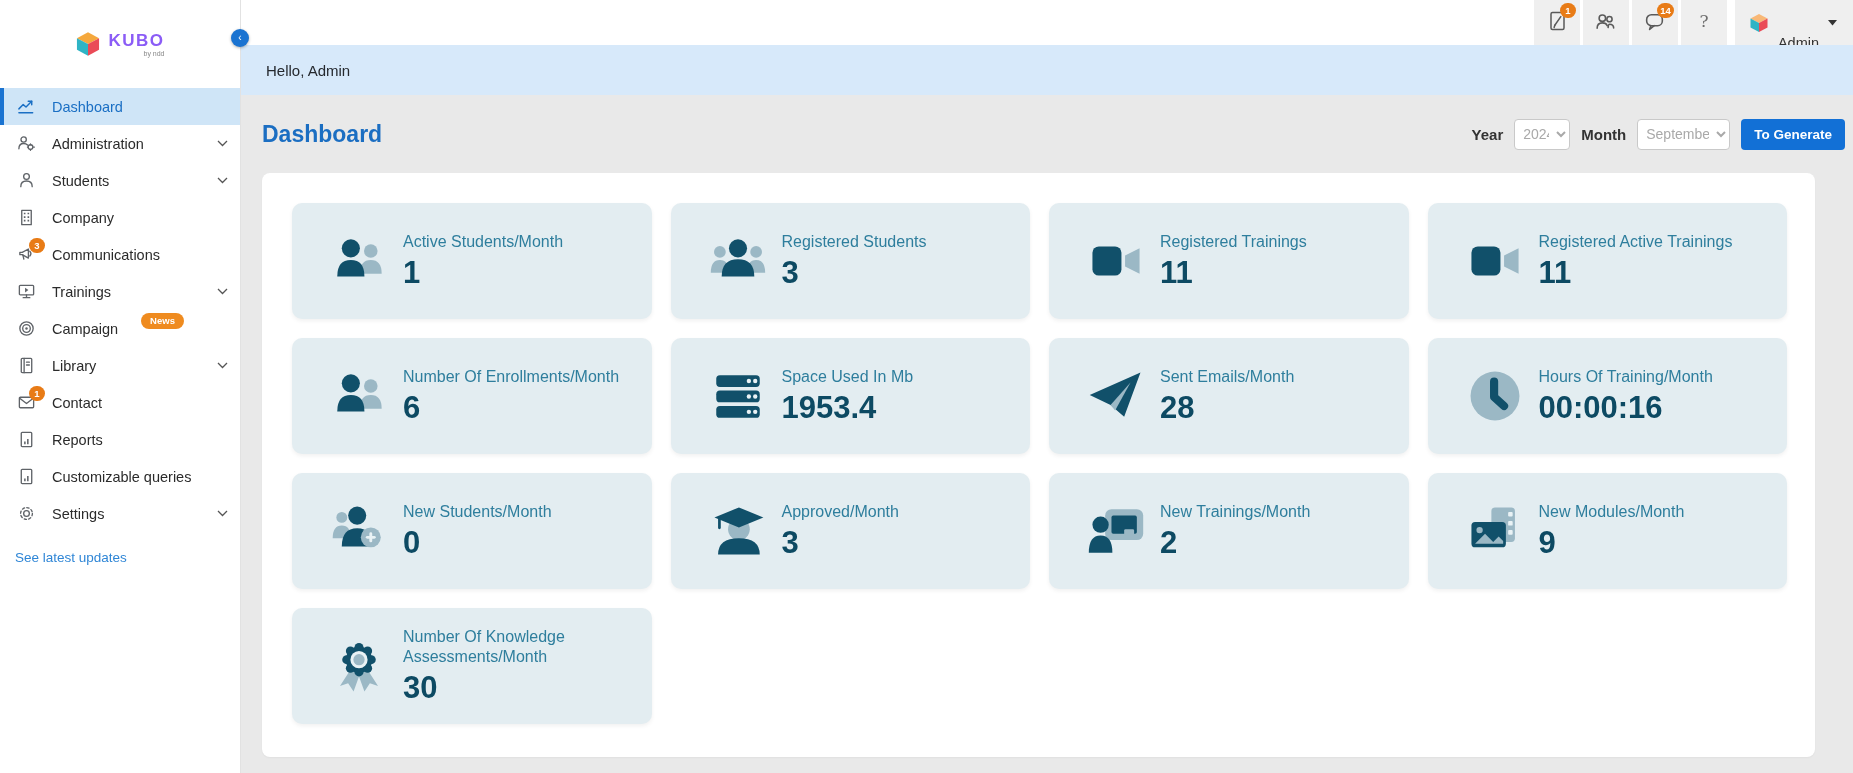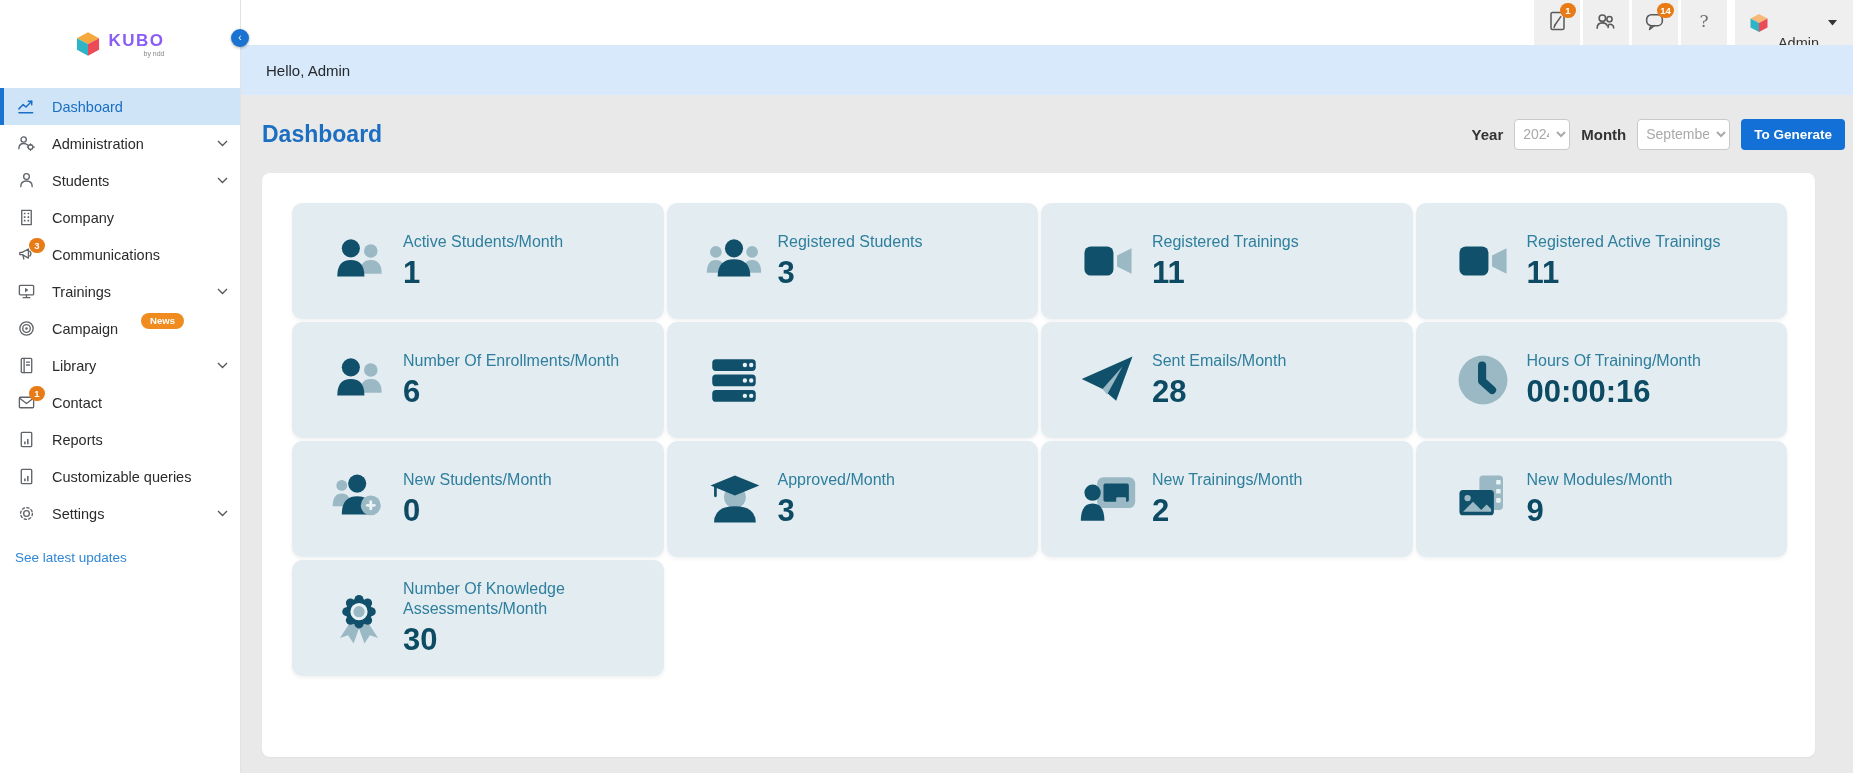--- a/index.html
+++ b/index.html
@@ -35,21 +35,21 @@
   .page-header { height:78px; display:flex; align-items:center; justify-content:space-between; }
   .page-title { font-size:23px; font-weight:700; color:#1b6ec2; }
   .filters { display:flex; align-items:center; gap:11px; }
   .filter-label { font-size:15px; font-weight:700; color:#333; }
   .filter-select { height:31px; border:1px solid #c9c9c9; border-radius:4px; background:#fff; color:#a9a9a9; font-size:14px; padding:0 4px; font-family:"Liberation Sans",sans-serif; }
   .sel-year { width:56px; }
   .sel-month { width:93px; }
   .generate-btn { height:31px; padding:0 13px; background:#1270d6; border:none; border-radius:4px; color:#fff; font-size:13.5px; font-weight:700; cursor:pointer; font-family:"Liberation Sans",sans-serif;text-align:center; }
 
   .panel { background:#fff; border-radius:8px; margin-right:30px; min-height:584px; padding:30px 28px 30px 30px; box-shadow:0 1px 2px rgba(0,0,0,.04); }
-  .grid { display:grid; grid-template-columns:repeat(4,1fr); gap:3px; }
+  .grid { display:grid; grid-template-columns:repeat(4,1fr); gap:19px; }
   .card { background:#e3edf1; border-radius:10px; min-height:116px; display:flex; align-items:center; padding:12px 16px 12px 36px; gap:13px; box-shadow:0 2px 4px rgba(0,0,0,.06); }
   .card-icon { width:62px; flex:none; display:flex; align-items:center; justify-content:center; }
   .card-body { display:flex; flex-direction:column; }
   .card-label { font-size:16px; color:#2e7e9d; line-height:1.28; margin-bottom:3px; }
   .card-value { font-size:31px; font-weight:700; color:#0d4a63; line-height:1.1; }
 
   .ic-d { fill:#11506a; }
   .ic-l { fill:#9bb8c5; }
   .ic-bg { fill:#e9f2f5; }
   .sico { stroke:#5f6368; fill:none; stroke-width:1.4; stroke-linecap:round; stroke-linejoin:round; }
@@ -391,20 +391,24 @@
                 <rect class="ic-d" x="8" y="26" width="48" height="13" rx="4"></rect>
                 <rect class="ic-d" x="8" y="43" width="48" height="13" rx="4"></rect>
                 <circle class="ic-bg" cx="44" cy="15.5" r="2.4"></circle>
                 <circle class="ic-bg" cx="51" cy="15.5" r="2.4"></circle>
                 <circle class="ic-bg" cx="44" cy="32.5" r="2.4"></circle>
                 <circle class="ic-bg" cx="51" cy="32.5" r="2.4"></circle>
                 <circle class="ic-bg" cx="44" cy="49.5" r="2.4"></circle>
                 <circle class="ic-bg" cx="51" cy="49.5" r="2.4"></circle>
               </svg>
           </span>
+          <span class="card-body">
+            <span class="card-label">Space Used In Mb</span>
+            <span class="card-value">1953.4</span>
+          </span>
         </div>
 
         <div class="card">
           <span class="card-icon">
             <svg width="58" height="58" viewBox="0 0 64 64">
                 <path class="ic-d" d="M3 31 L59 6 L41 55 L26 42 Z"></path>
                 <path class="ic-l" d="M26 42 L48 17 L31 48 Z"></path>
               </svg>
           </span>
           <span class="card-body">

